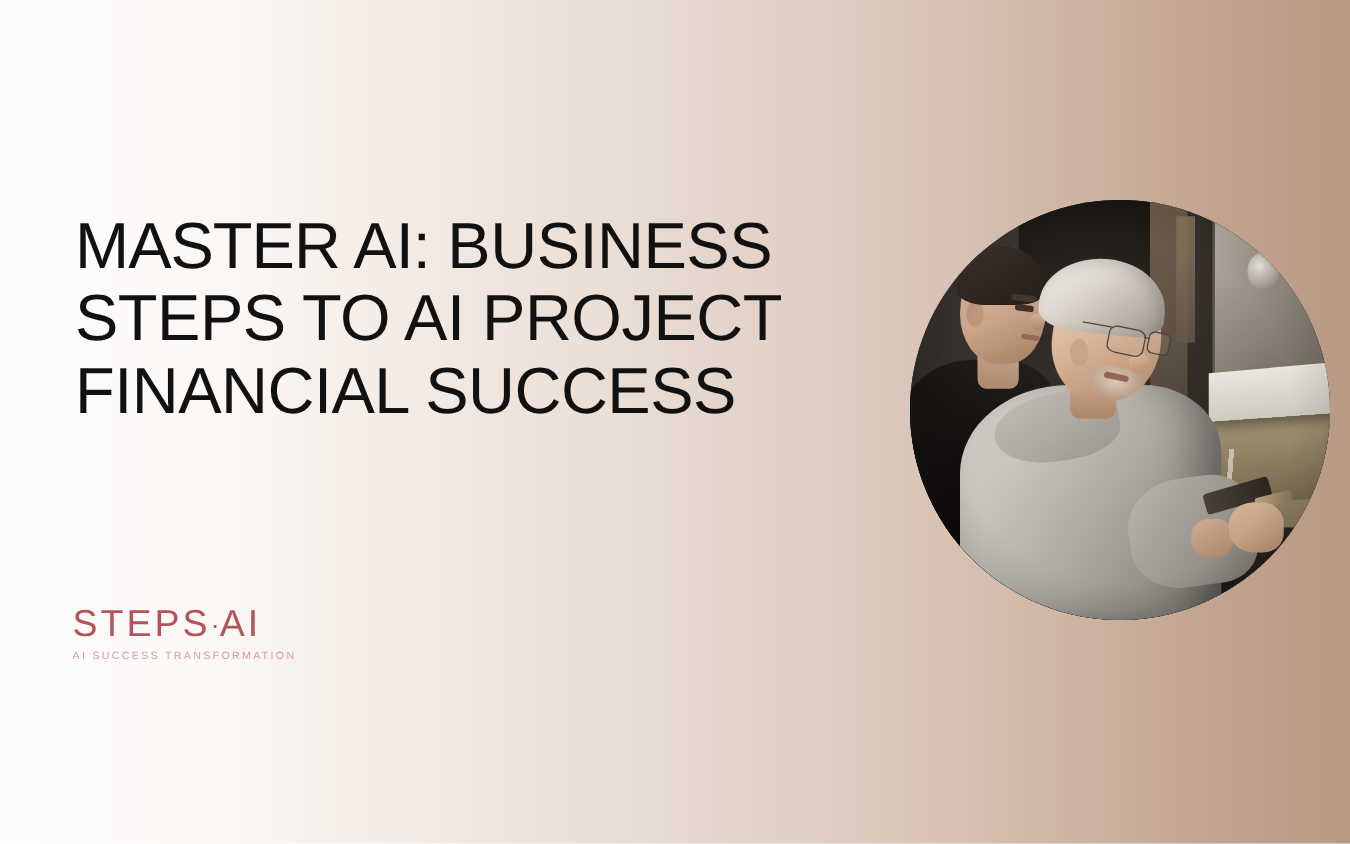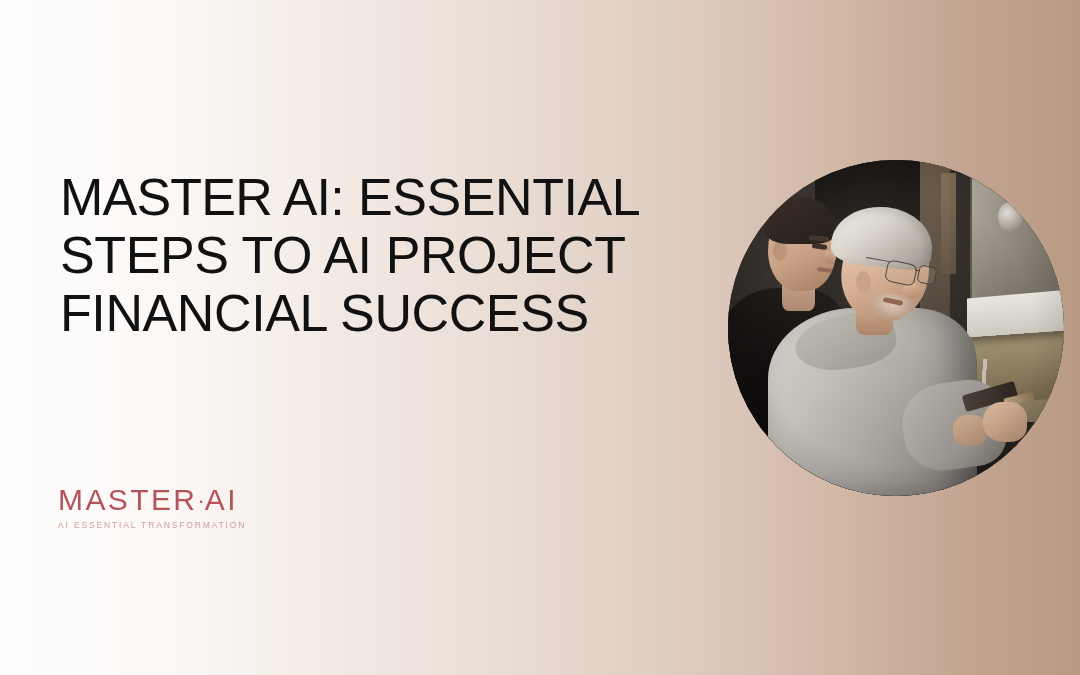--- a/index.html
+++ b/index.html
@@ -309,26 +309,26 @@
       radial-gradient(circle at 42% 34%, rgba(255,244,232,.10) 0%, rgba(0,0,0,0) 48%),
       radial-gradient(circle at 50% 50%, rgba(0,0,0,0) 58%, rgba(0,0,0,.28) 100%);
   }
 </style>
 </head>
 <body>
 
 <div class="banner">
 
   <h1 class="headline">
-    <span class="lead">MASTER AI:</span><span> ESSENTIAL STEPS TO AI PROJECT FINANCIAL SUCCESS</span>
+    <span class="lead">MASTER AI:</span><span> BUSINESS STEPS TO AI PROJECT FINANCIAL SUCCESS</span>
   </h1>
 
   <div class="logo">
-    <div class="logo-wordmark"><span>MASTER</span><span class="dot">·</span><span>AI</span></div>
-    <div class="logo-tagline">AI ESSENTIAL TRANSFORMATION</div>
+    <div class="logo-wordmark"><span>STEPS</span><span class="dot">·</span><span>AI</span></div>
+    <div class="logo-tagline">AI SUCCESS TRANSFORMATION</div>
   </div>
 
   <div class="photo-circle">
     <div class="photo-inner">
 
       <div class="bg-wall"></div>
       <div class="bg-darkpanel"></div>
       <div class="bg-beam"></div>
       <div class="bg-beam2"></div>
       <div class="bg-machine"></div>

